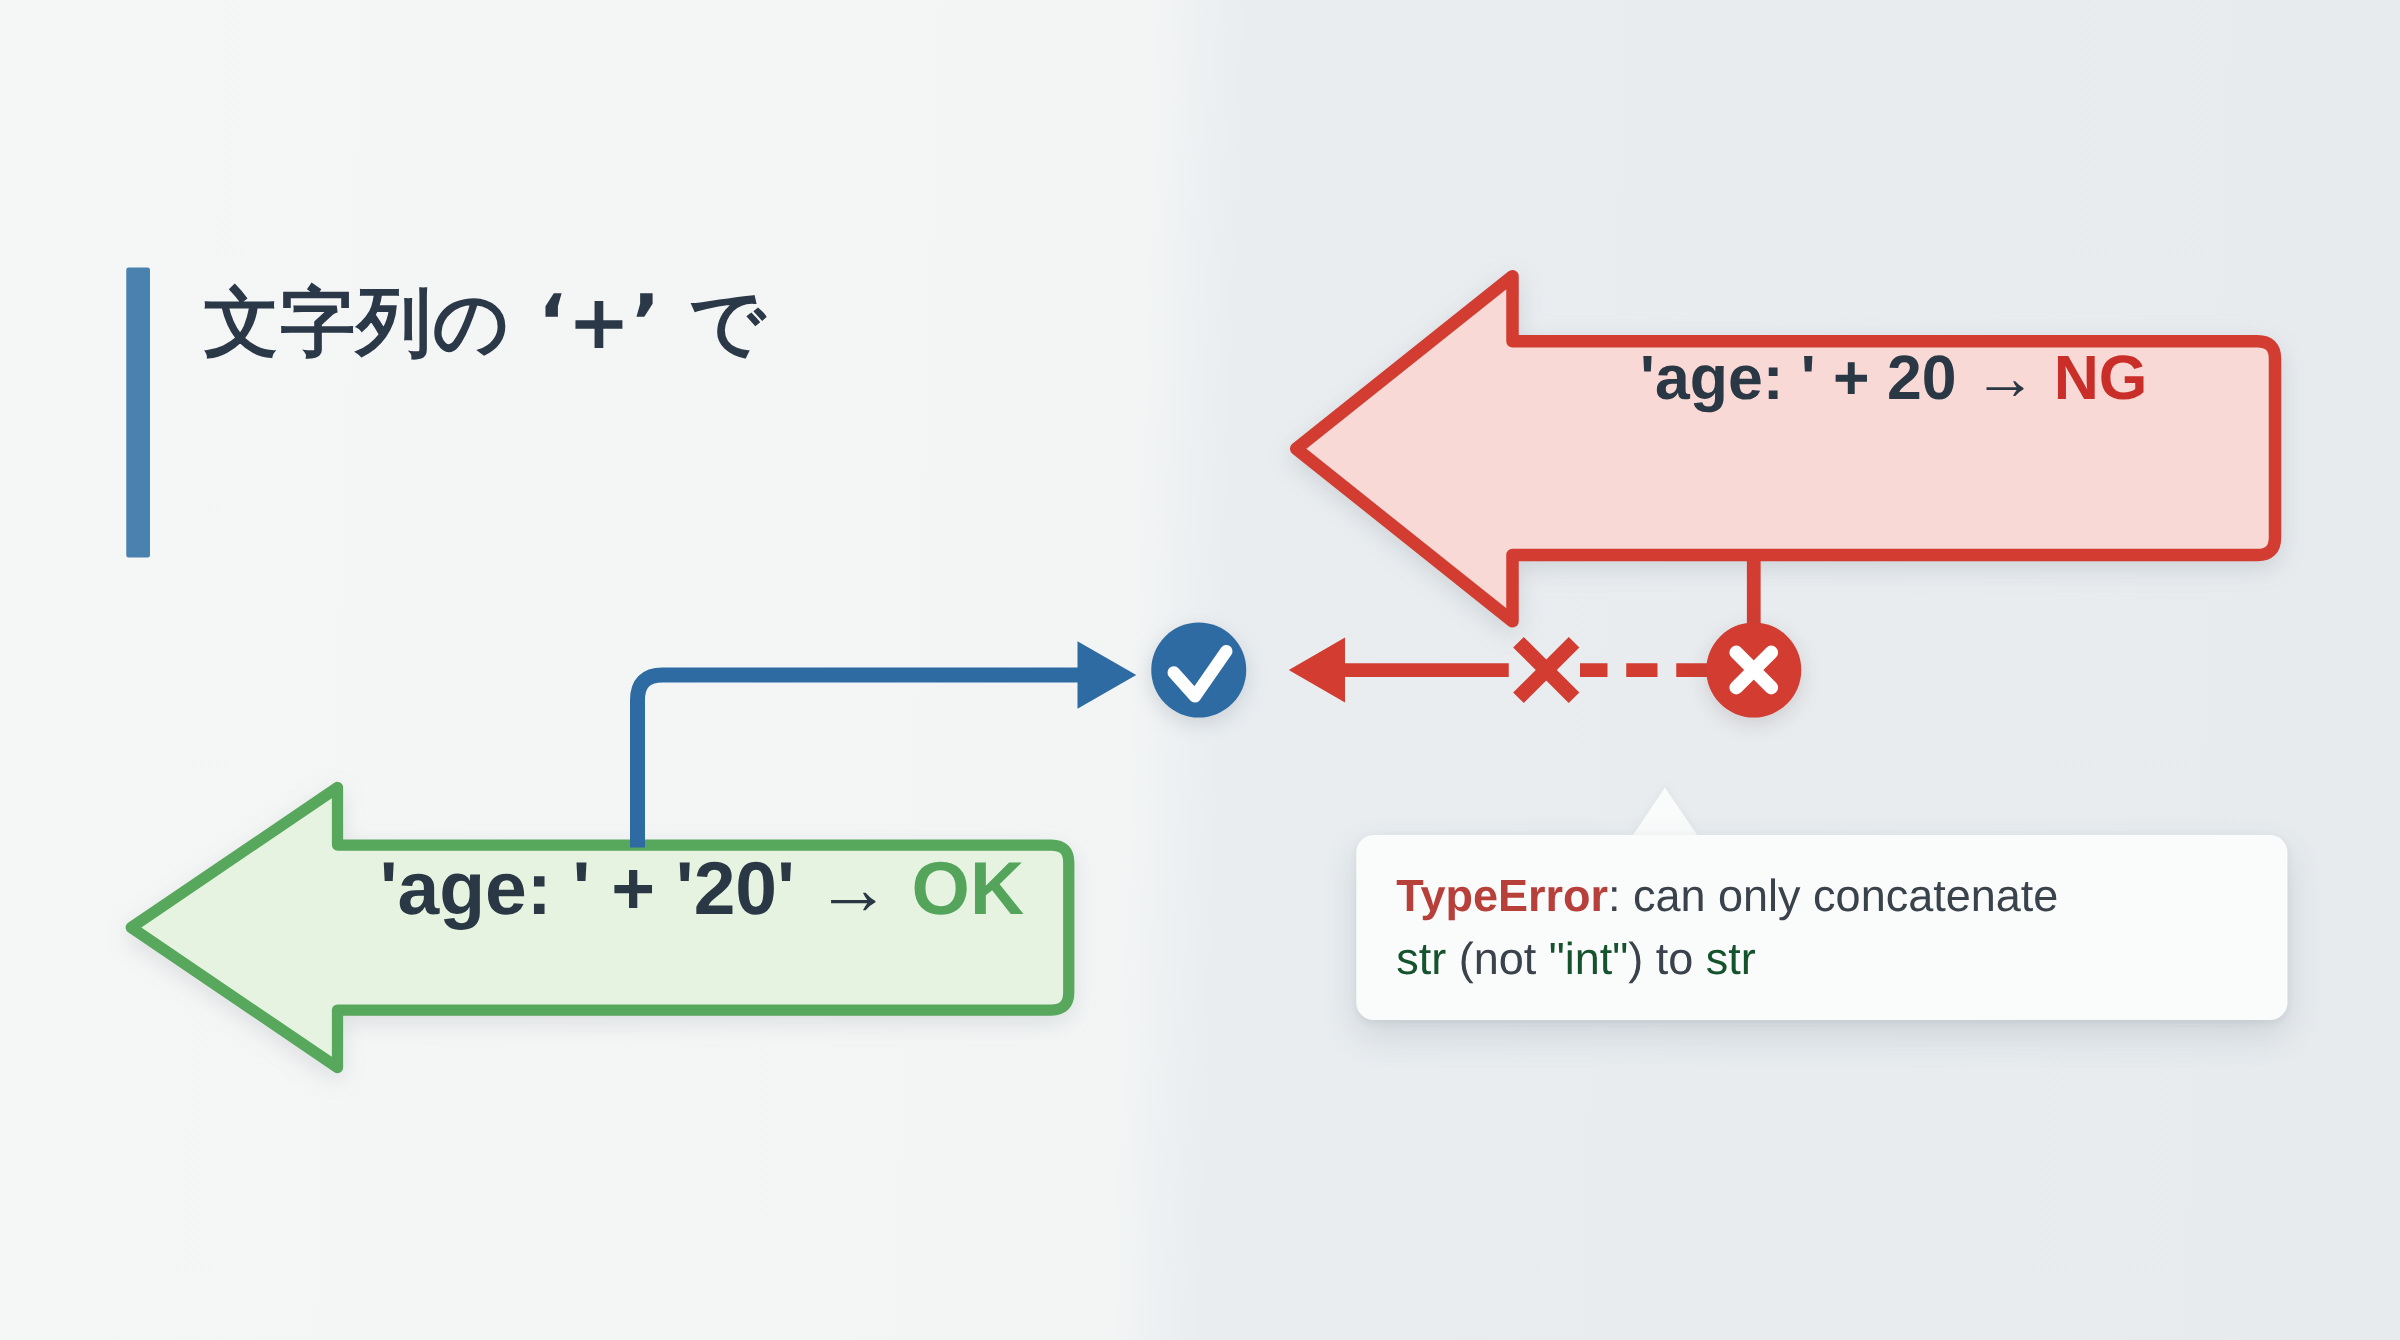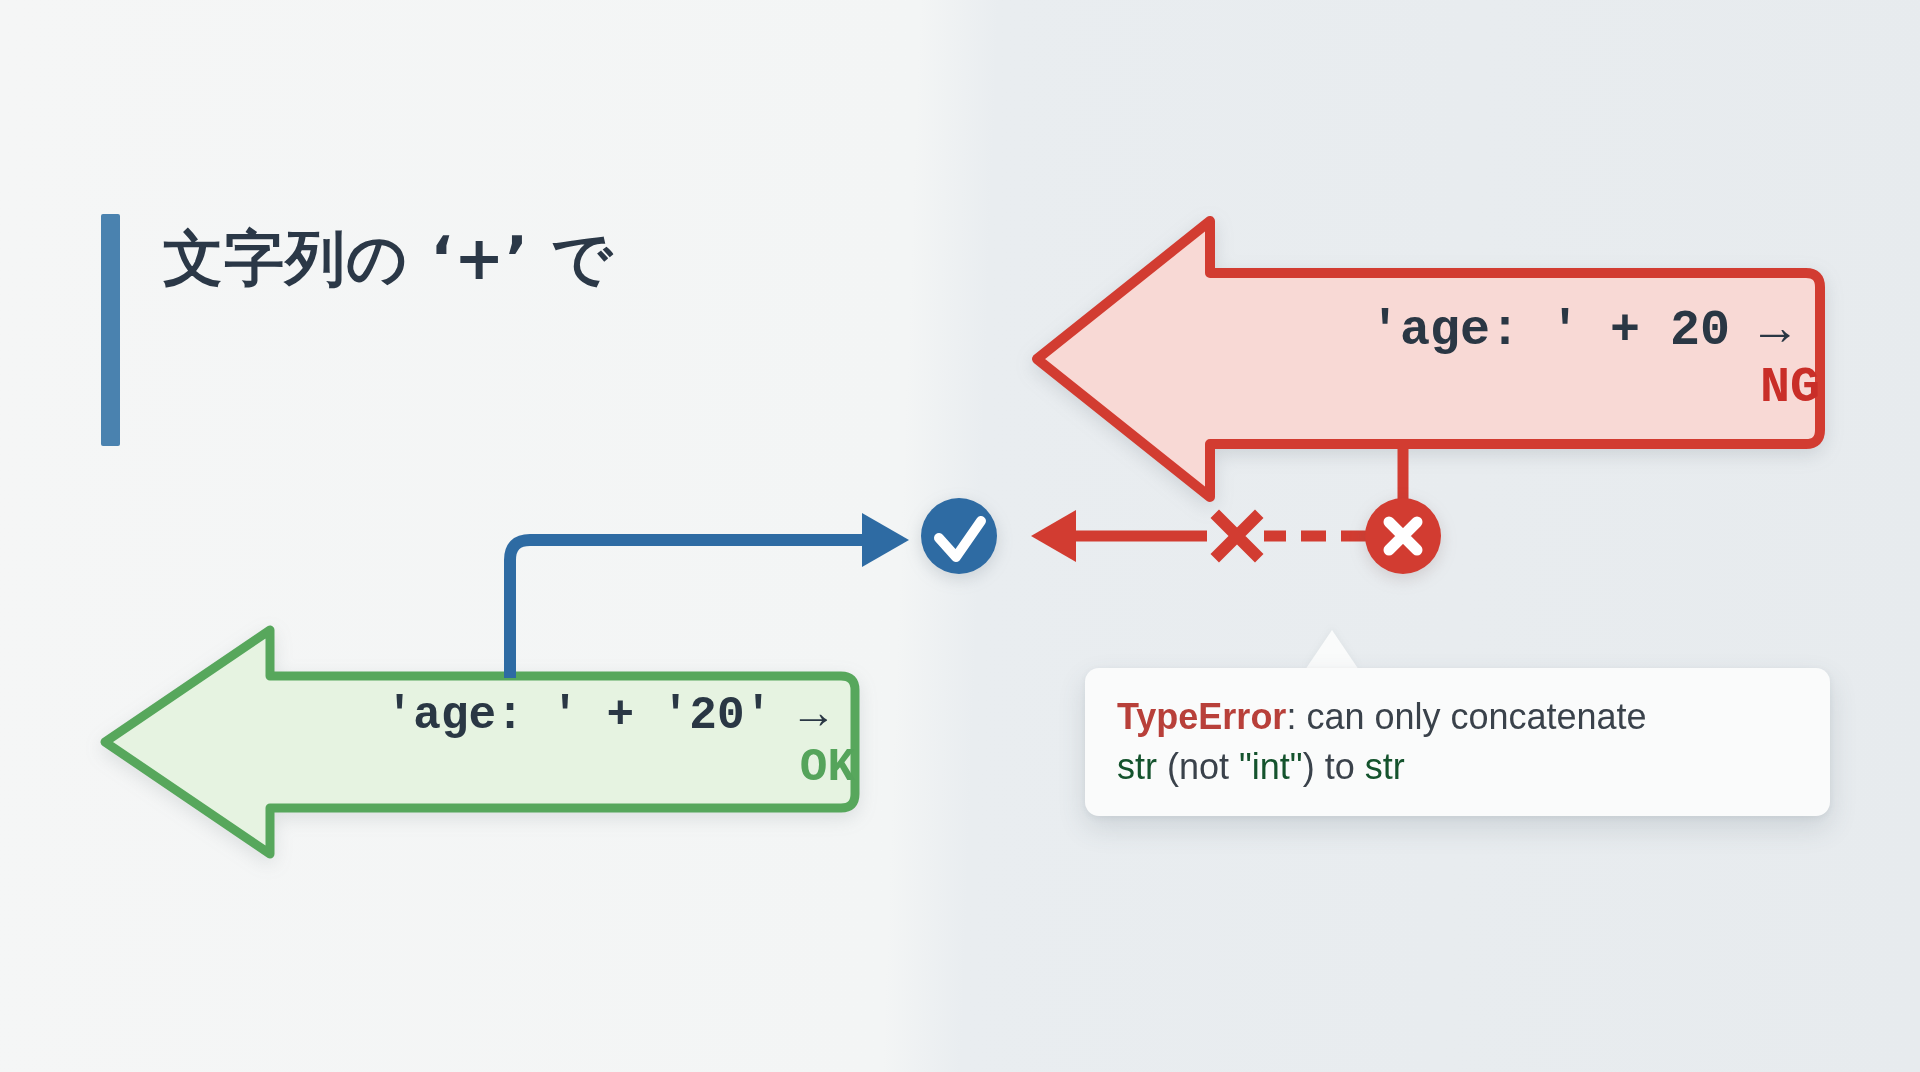--- a/index.html
+++ b/index.html
@@ -18,26 +18,26 @@
     background:#4a82af;border-radius:2px;
   }
   #page-title{
     left:163px;top:206px;width:900px;
     font-size:60px;line-height:104px;font-weight:bold;
     color:#2b3847;letter-spacing:1px;
   }
 
   
   .code-label{
-    display:flex;align-items:flex-end;justify-content:center;
-    font-family:Liberation Mono, monospace;
-    font-weight:bold;color:#2a3744;white-space:pre;flex-direction:column;
+    display:flex;align-items:flex-start;justify-content:center;
+    font-family:Liberation Sans, sans-serif;
+    font-weight:bold;color:#2a3744;white-space:pre;
   }
   #ng-label{left:1210px;top:273px;width:610px;height:171px;font-size:50px;}
-  #ok-label{left:268px;top:676px;width:587px;height:132px;font-size:46px;}
+  #ok-label{left:268px;top:676px;width:587px;height:132px;font-size:60px;}
   .verdict-ng{color:#c92e28;}
   .verdict-ok{color:#55a45b;}
 
   
   #error-tooltip{
     left:1085px;top:668px;width:745px;
     background:#fafbfb;border-radius:14px;
     box-shadow:0 12px 28px rgba(70,90,100,0.16), 0 2px 6px rgba(70,90,100,0.08);
     padding:24px 32px;box-sizing:border-box;
   }

